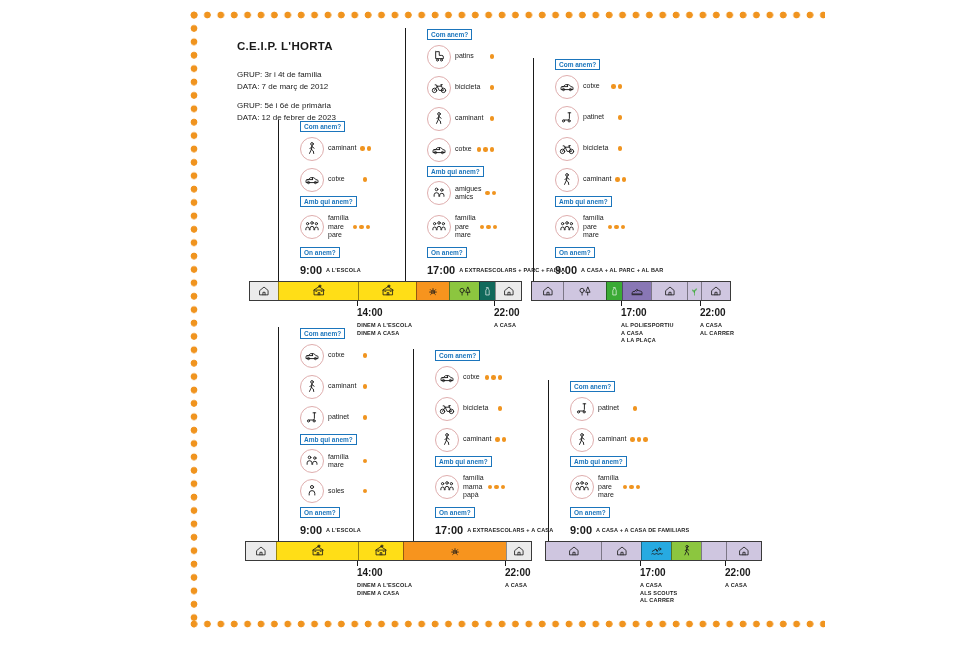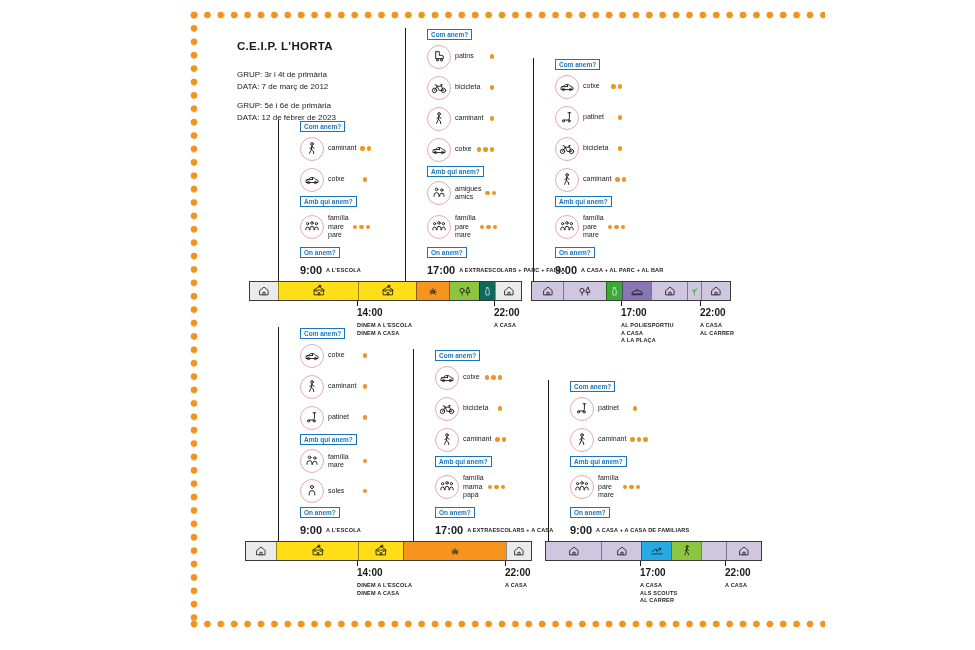--- a/index.html
+++ b/index.html
@@ -37,21 +37,21 @@
 <body>
 
 <div id="canvas" style="--orange: #F0941F; --blue: #1B75BC; --circle: #DFAEAE;">
   <div class="dstrip h" style="left:190px;top:11px;width:650px"></div>
   <div class="dstrip h" style="left:190px;top:620px;width:650px"></div>
   <div class="dstrip v" style="left:190px;top:11px;height:617px"></div>
   <div class="dstrip v" style="left:832px;top:11px;height:617px"></div>
 
   <div class="hdr">
     <h1>C.E.I.P. L'HORTA</h1>
-    <div class="hline"><b>GRUP:</b> <span>3r i 4t de primària</span></div>
+    <div class="hline"><b>GRUP:</b> <span>3r i 4t de família</span></div>
     <div class="hline"><b>DATA:</b> <span>7 de març de 2012</span></div>
     <div class="hgap"></div>
     <div class="hline"><b>GRUP:</b> <span>5é i 6é de primària</span></div>
     <div class="hline"><b>DATA:</b> <span>12 de febrer de 2023</span></div>
   </div>
 <div class="panel" style="left: 278px; bottom: 369px;">
       <div class="slab">
         <span>Com anem?</span>
       </div>
       <div class="irow transport" style="height: 31px;">

